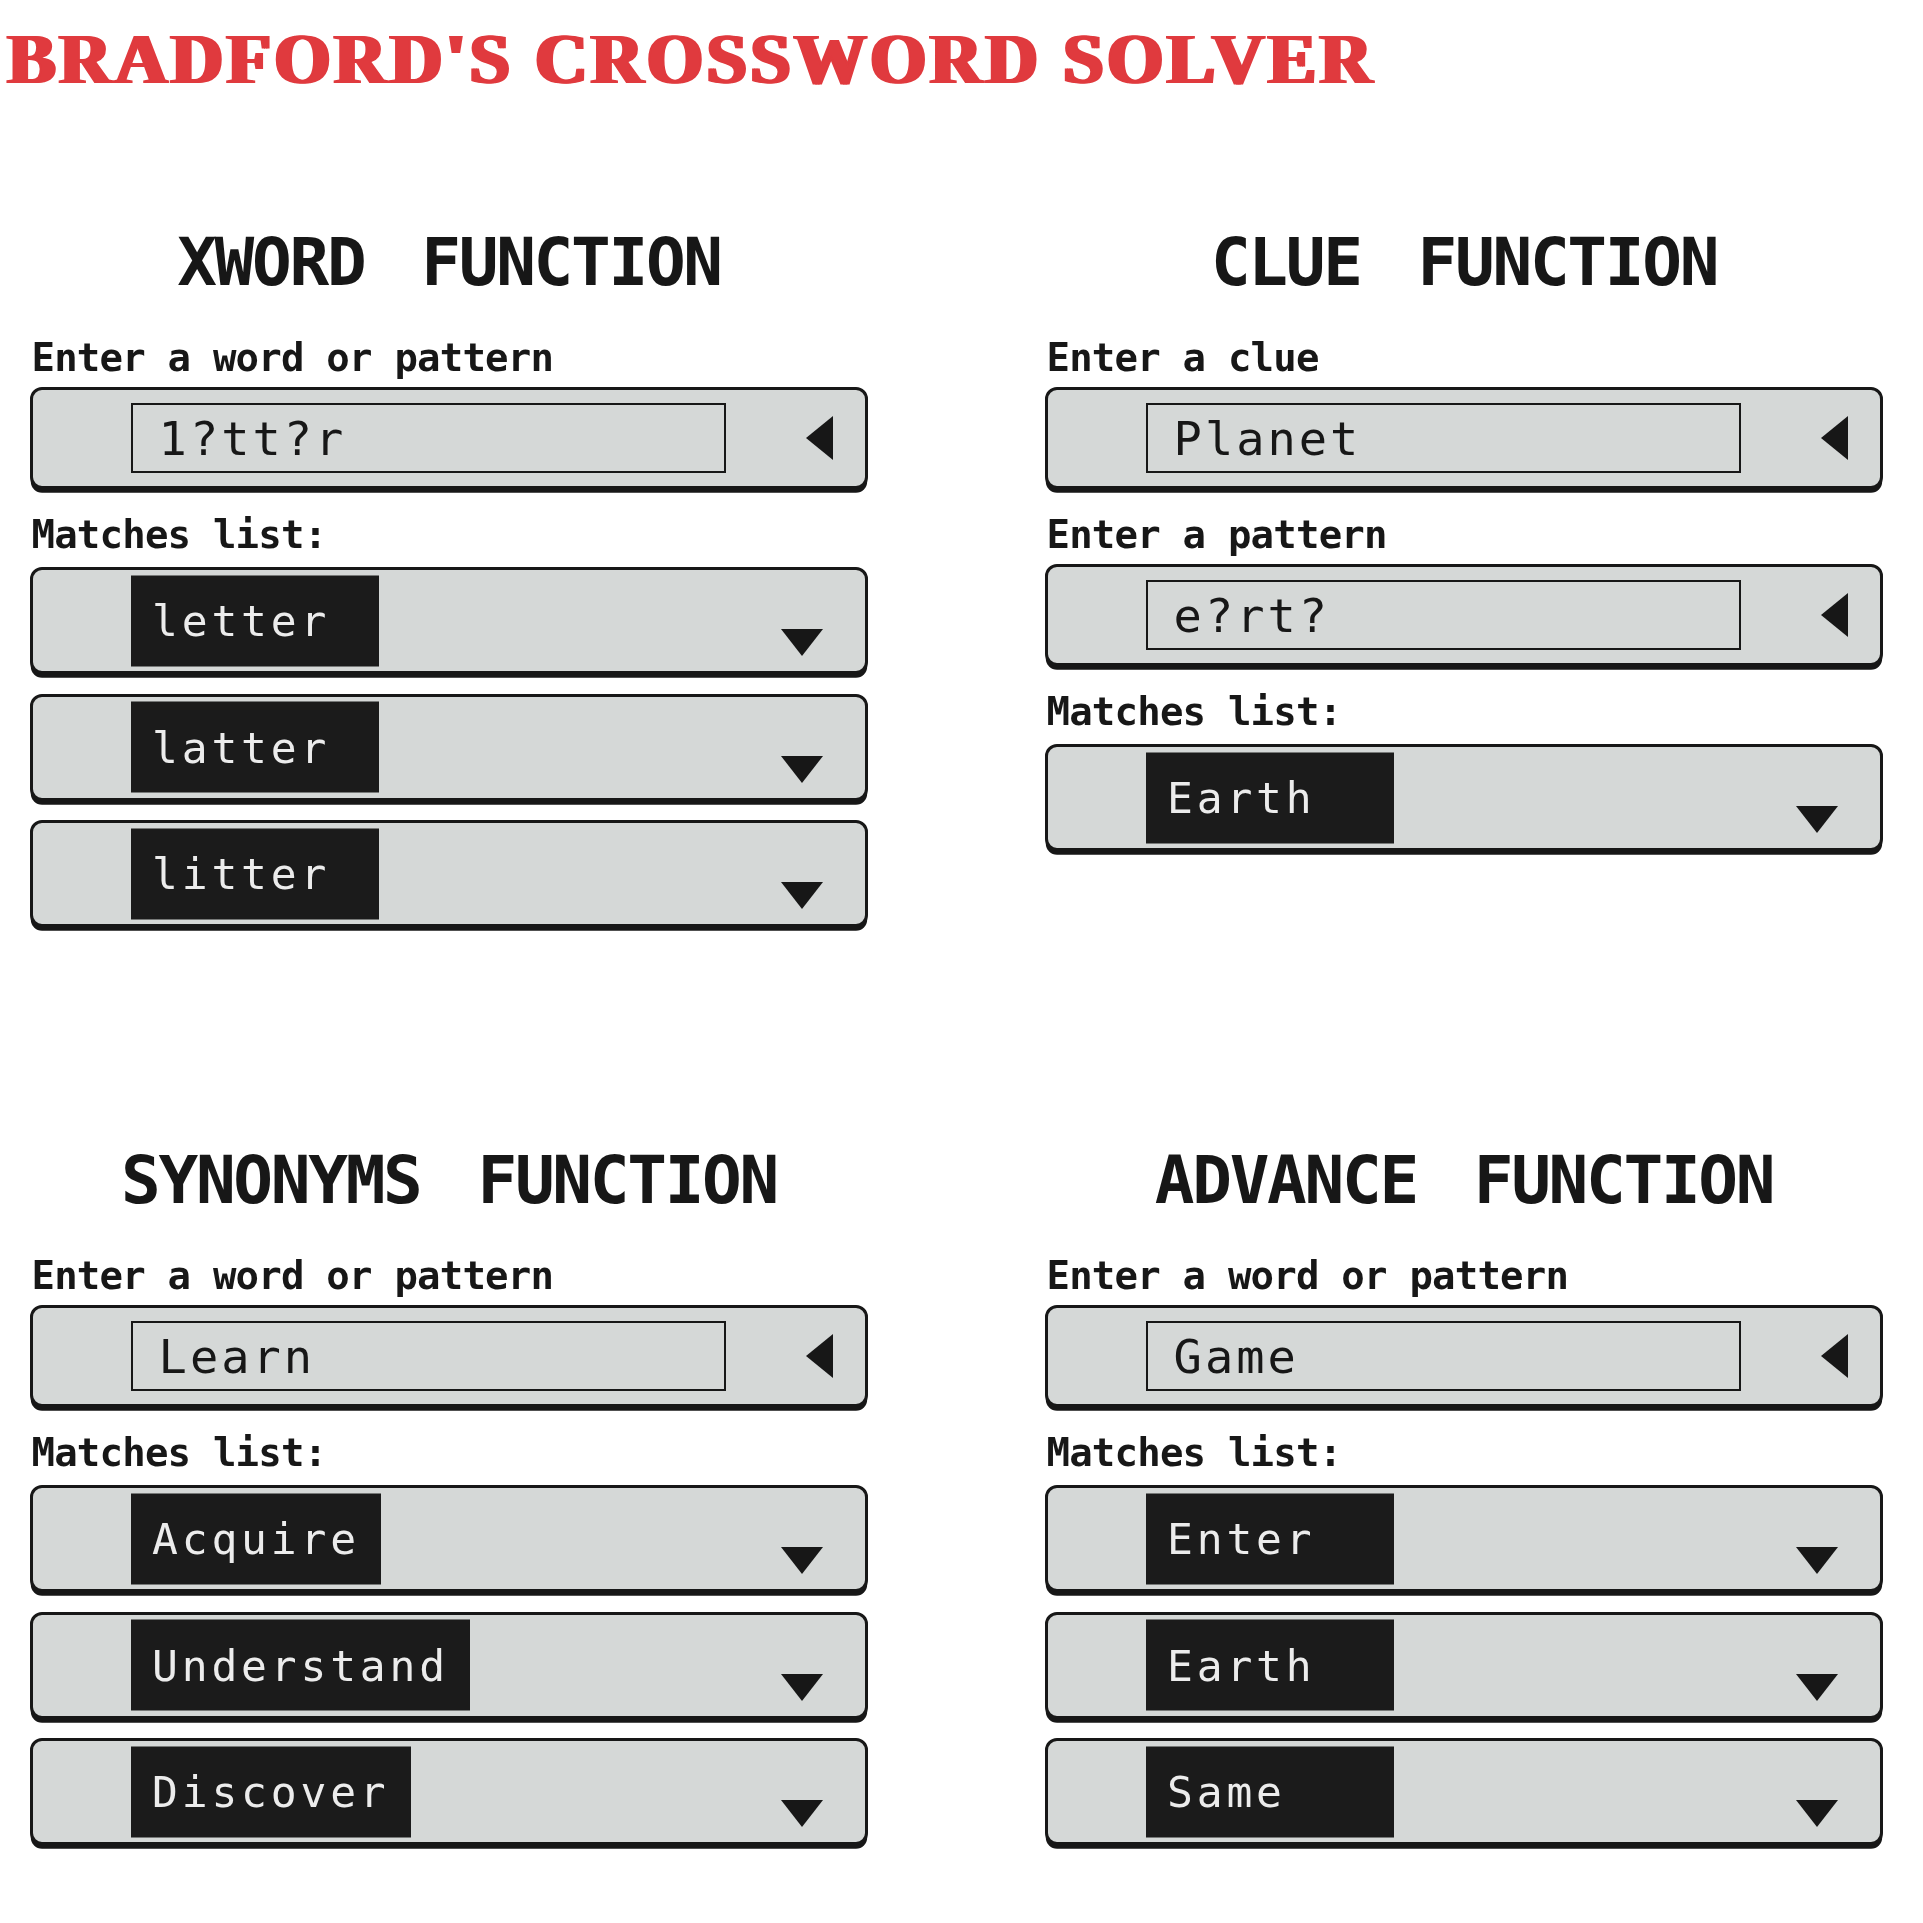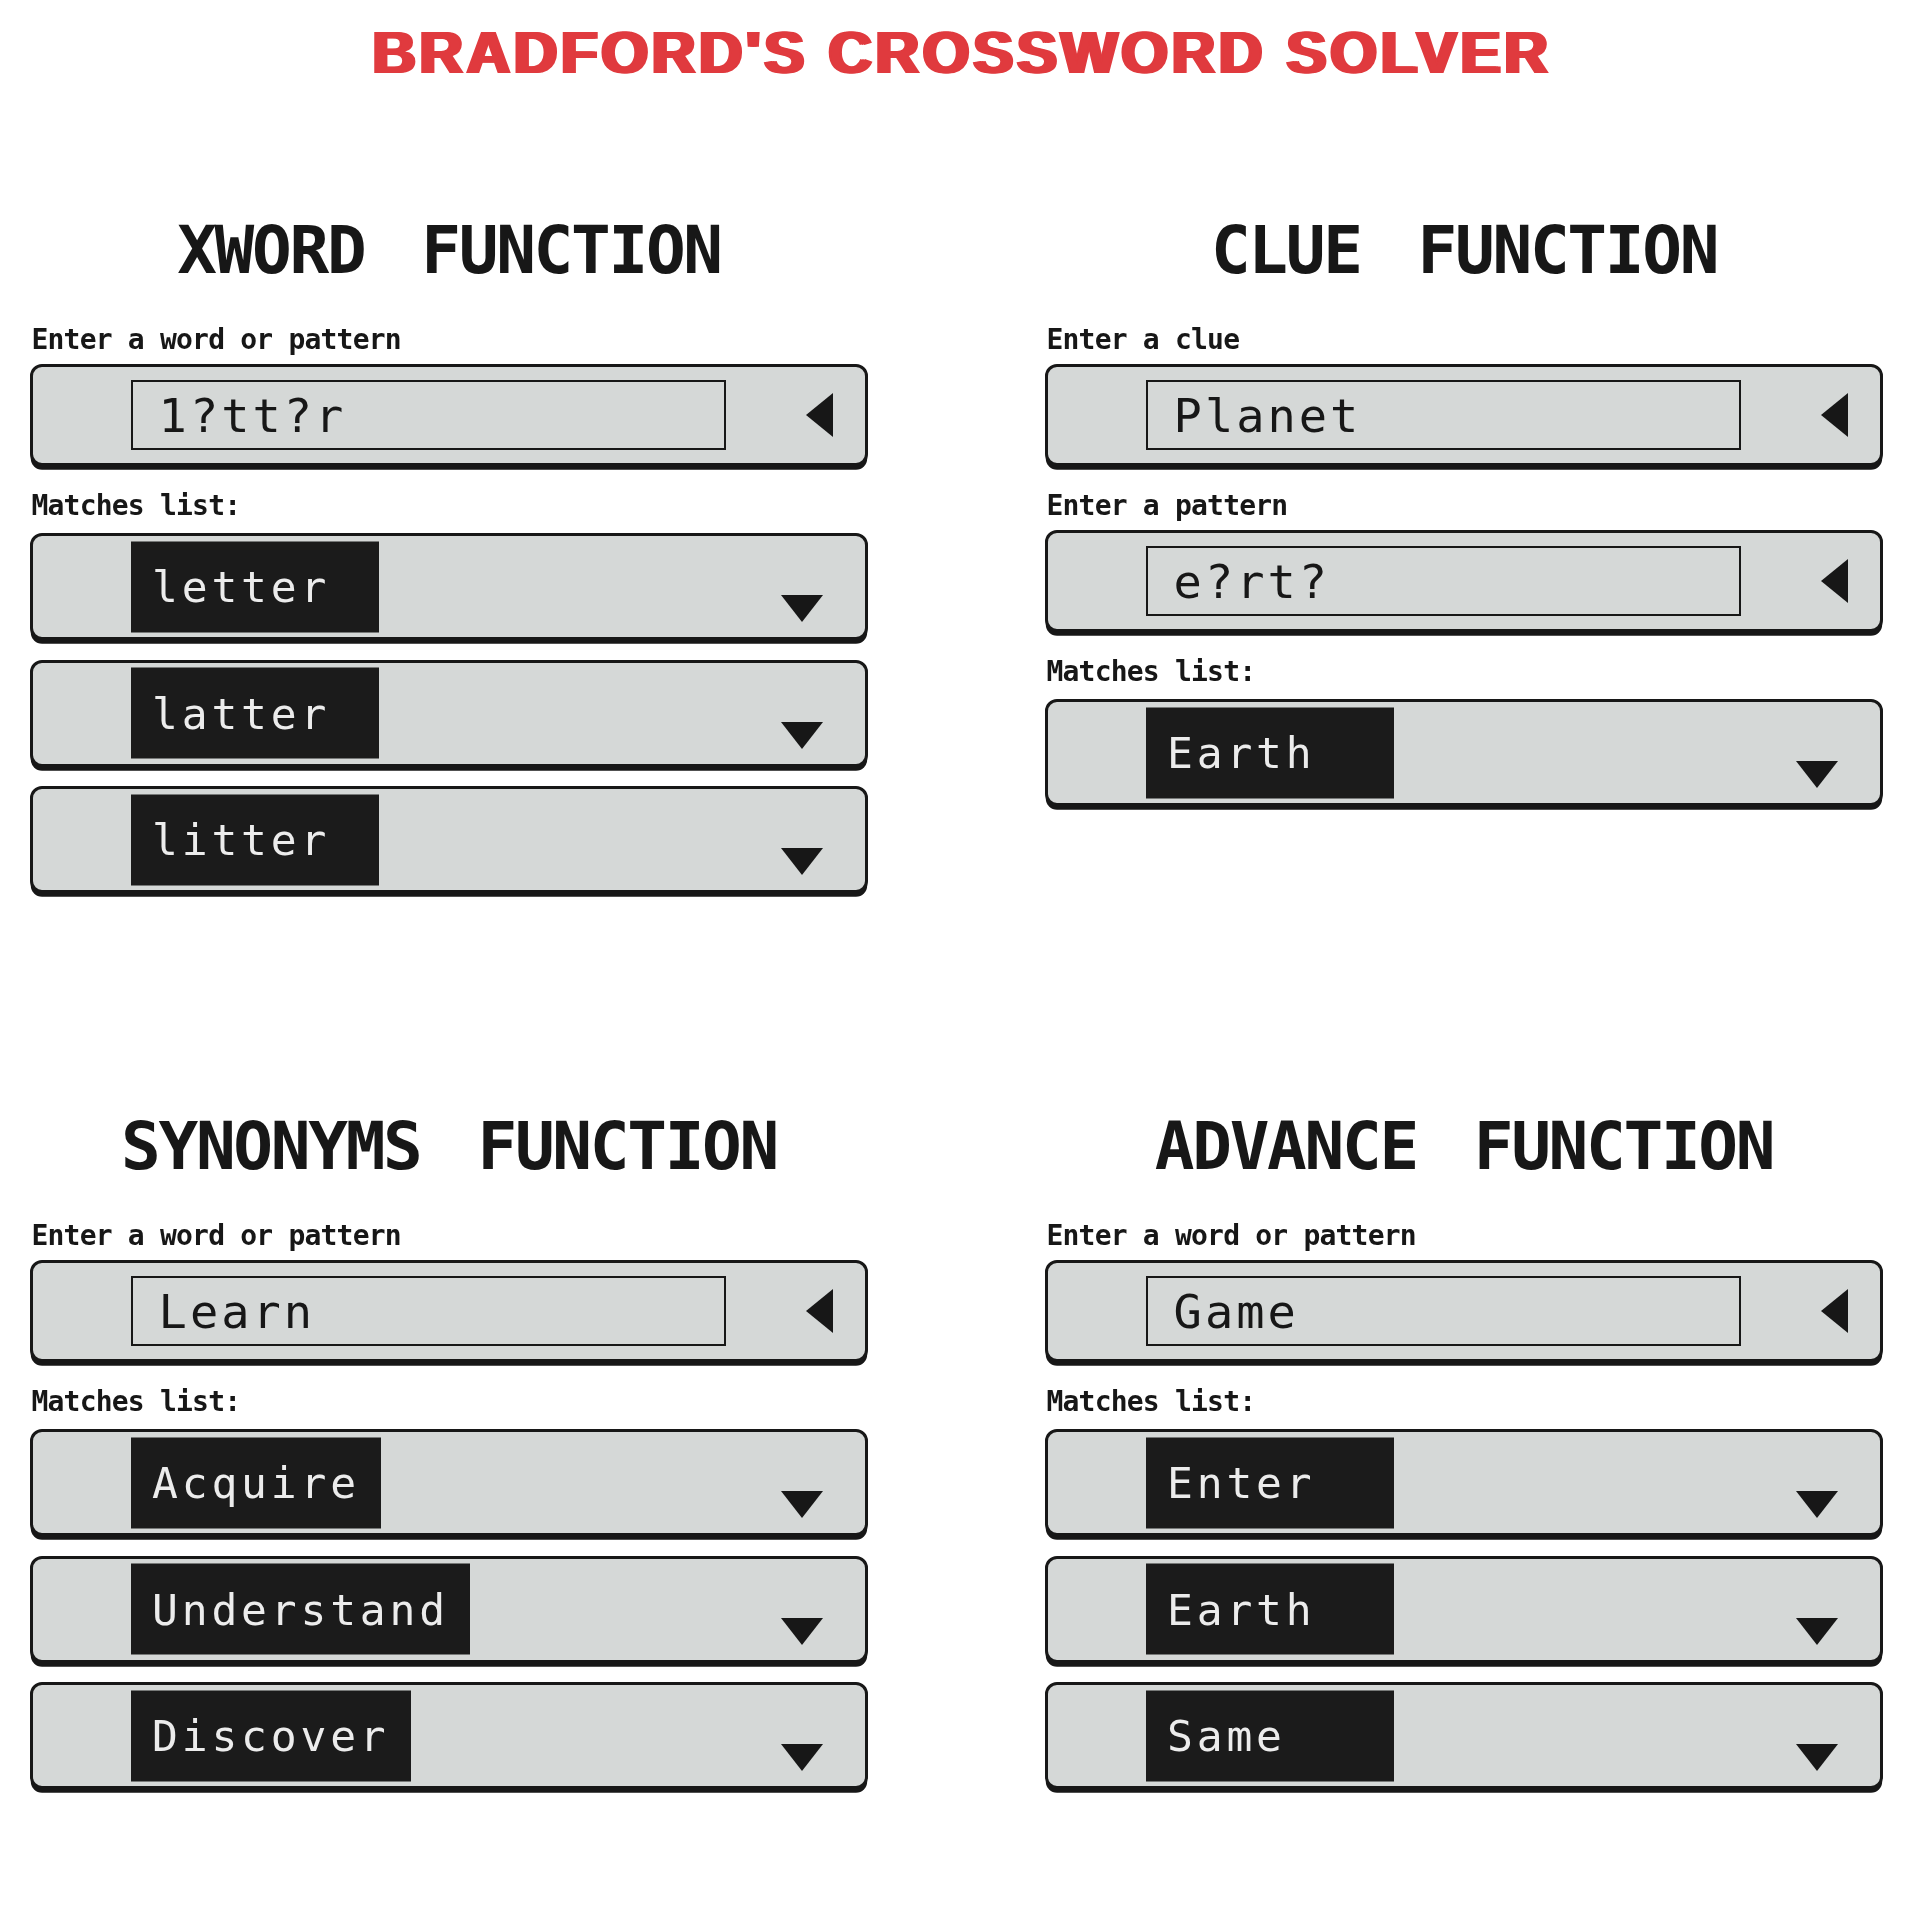--- a/index.html
+++ b/index.html
@@ -13,24 +13,24 @@
   html,body{margin:0;padding:0;}
   body{
     width:1924px;height:1924px;
     background:#ffffff;
     font-family:"DejaVu Sans Mono", monospace;
     color:var(--ink);
     overflow:hidden;
   }
   .app-title{
     margin:22.5px 7.5px 0;
-    text-align:center;
-    font-family:Liberation Sans, sans-serif;
+    text-align:left;
+    font-family:Liberation Serif, serif;
     font-weight:900;
-    font-size:60px;
+    font-size:72px;
     line-height:1.0;
     letter-spacing:3.8px;
     color:var(--accent);
     text-shadow:2.3px 0 0 currentColor, -2.3px 0 0 currentColor;
     white-space:nowrap;
   }
   .grid{
     display:grid;
     grid-template-columns:838px 838px;
     column-gap:177px;
@@ -43,21 +43,21 @@
     text-align:center;
     font-size:66px;
     font-weight:bold;
     line-height:1.0;
     letter-spacing:-2.3px;
     word-spacing:19.5px;
     white-space:nowrap;
   }
   .field-label,.matches-label{
     margin:0 0 10.5px 1.5px;
-    font-size:28px;
+    font-size:39px;
     font-weight:bold;
     letter-spacing:-0.8px;
     line-height:1.0;
     white-space:nowrap;
   }
   .matches-label{margin-top:3px;margin-bottom:13.5px;}
   .input-box{
     position:relative;
     height:102px;
     background:var(--panel);

